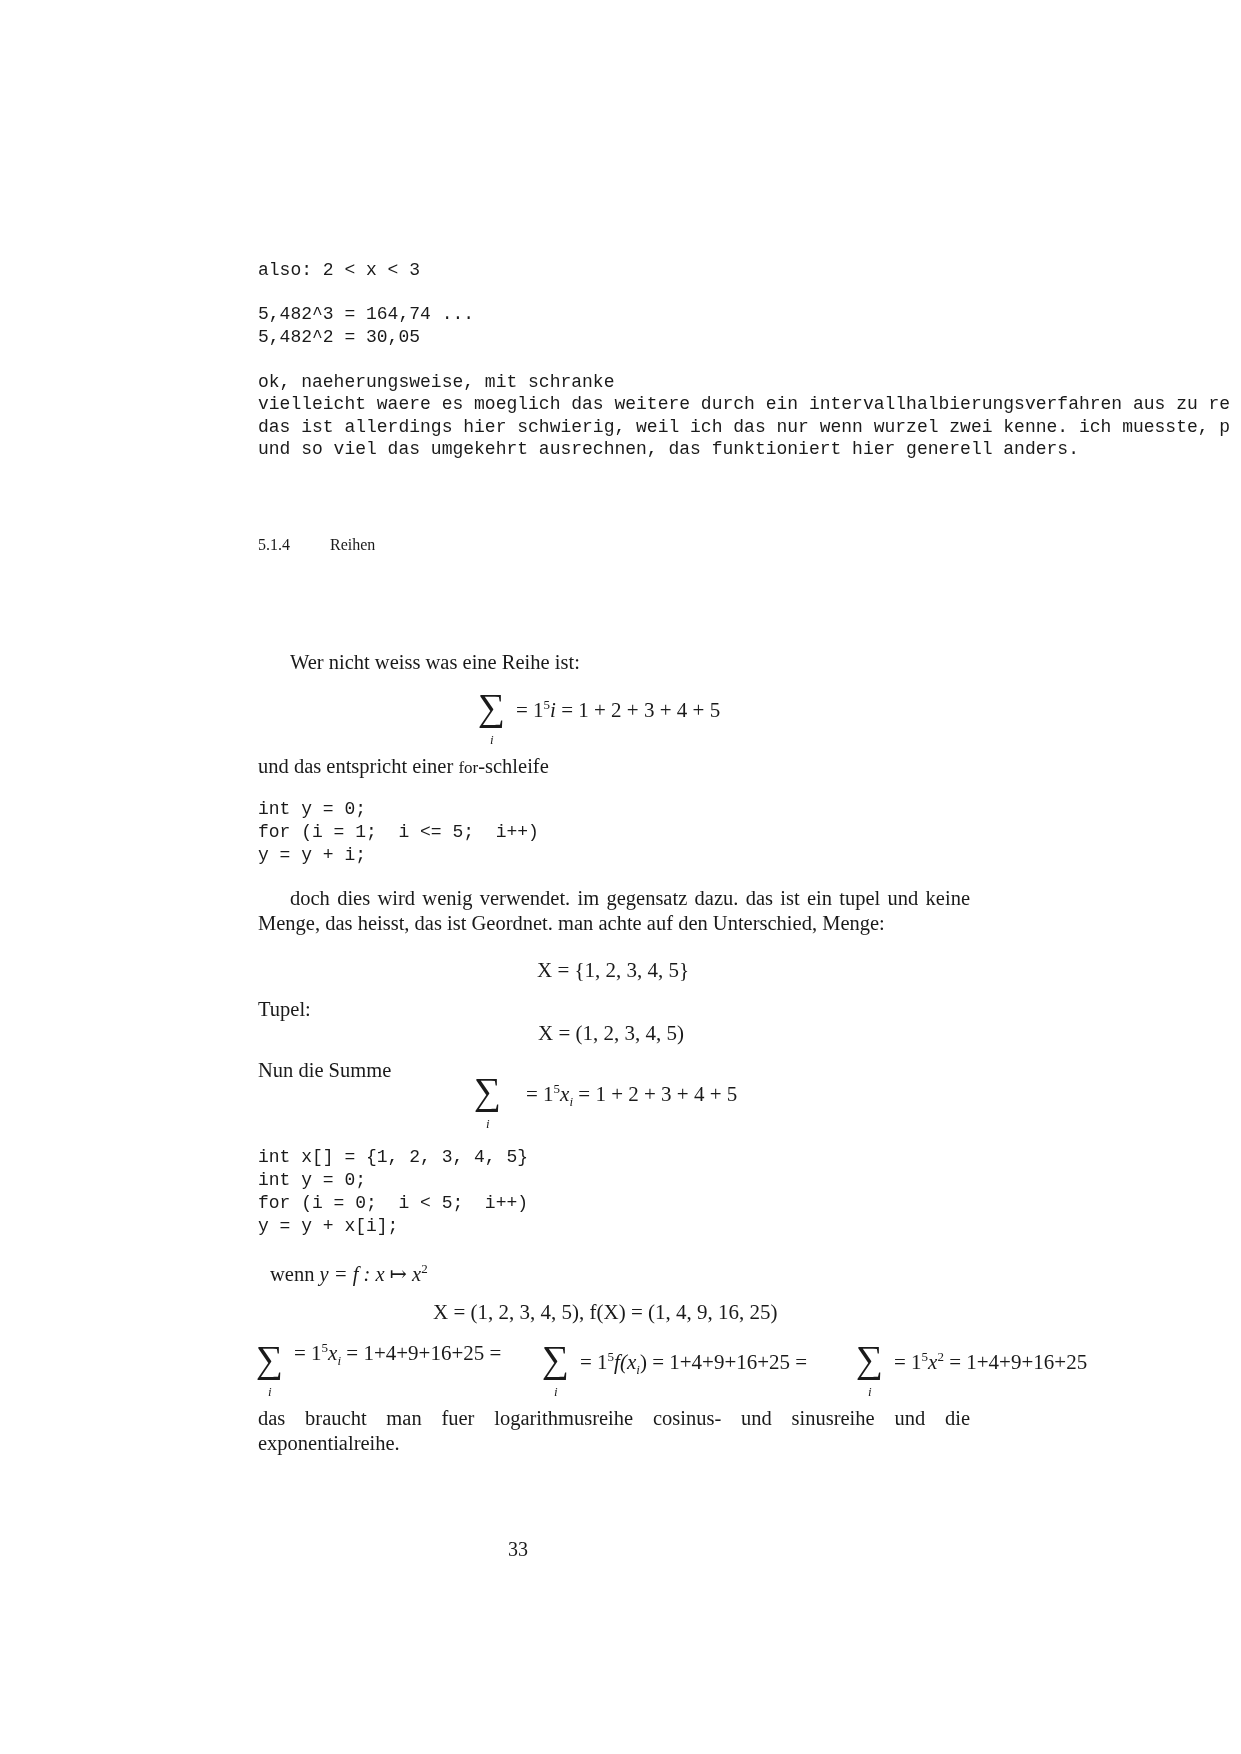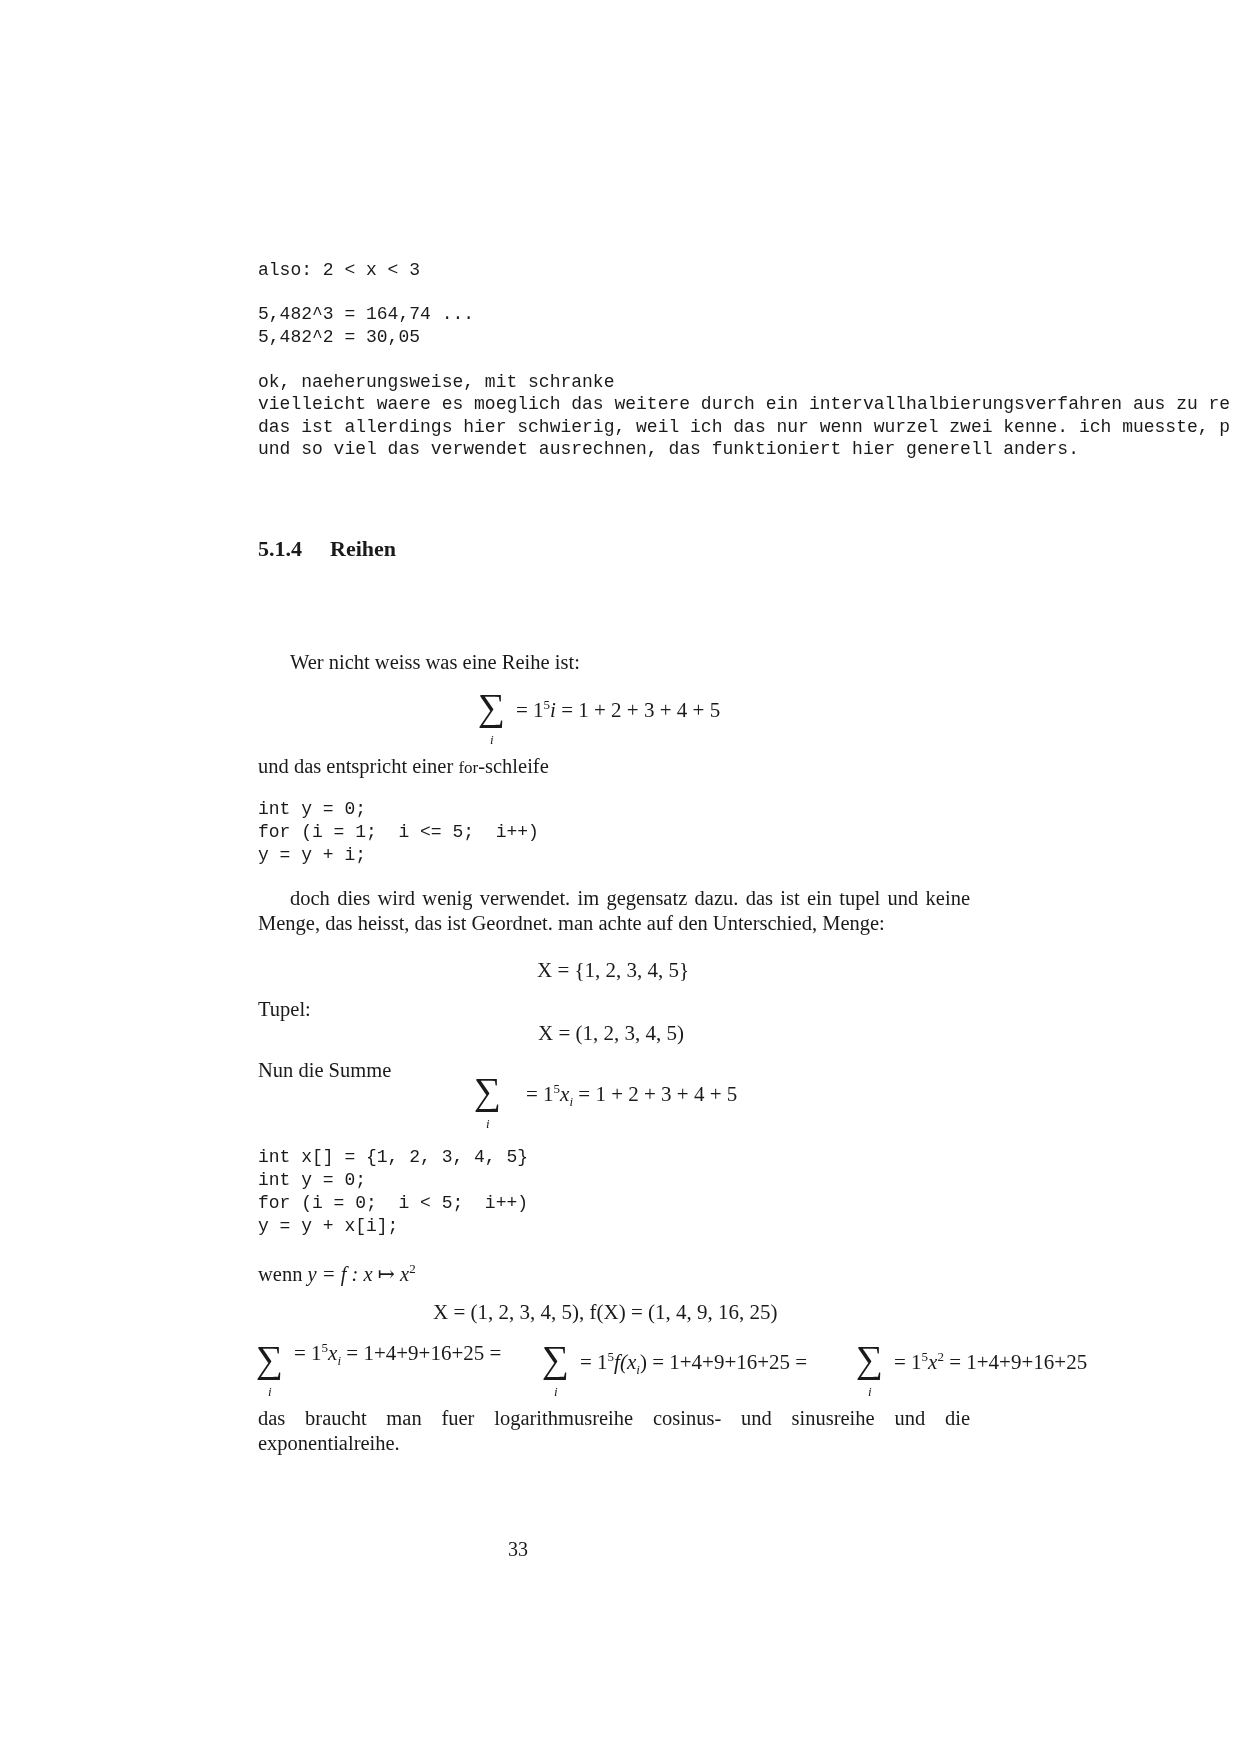--- a/index.html
+++ b/index.html
@@ -5,39 +5,39 @@
   html, body { margin: 0; padding: 0; background: #ffffff; }
   body { width: 1241px; height: 1754px; position: relative; overflow: hidden; color: #1a1a1a; }
   .page { position: absolute; left: 0; top: 0; width: 1241px; height: 1754px; }
   .mono { font-family: "Liberation Mono", "DejaVu Sans Mono", monospace; font-size: 18px; white-space: pre; position: absolute; left: 258px; line-height: 24px; }
   .serif { font-family: "Liberation Serif", "DejaVu Serif", serif; font-size: 20.5px; position: absolute; left: 258px; width: 712px; line-height: 24.6px; text-align: justify; }
   .math { font-family: "Liberation Serif", "DejaVu Serif", serif; font-size: 21px; position: absolute; white-space: nowrap; }
   .math i { font-style: italic; }
   .sum { position: absolute; white-space: nowrap; font-family: "Liberation Serif", "DejaVu Serif", serif; }
   .sigma { font-size: 38px; display: inline-block; line-height: 1; position: relative; }
   .sub { position: absolute; font-size: 13px; font-style: italic; }
-  .heading { font-family: "Liberation Serif", "DejaVu Serif", serif; font-weight: bold; font-size: 22px; position: absolute; left: 258px; }
+  .heading { font-family: "Liberation Serif", "DejaVu Serif", serif; font-weight: normal; font-size: 16px; position: absolute; left: 258px; }
   .heading .num { display: inline-block; width: 72px; }
   .indent { text-indent: 32px; }
   .code-inline { font-family: Liberation Serif, serif; font-size: 17px; }
   sup { font-size: 13px; }
   .pagenum { position: absolute; top: 1538px; left: 0; width: 1036px; text-align: center; font-family: "Liberation Serif", "DejaVu Serif", serif; font-size: 20px; }
 </style>
 </head>
 <body>
 
 <div class="page">
 
   <div class="mono" style="top:258px;">also: 2 &lt; x &lt; 3</div>
   <div class="mono" style="top:302px;">5,482^3 = 164,74 ...</div>
   <div class="mono" style="top:325px;">5,482^2 = 30,05</div>
   <div class="mono" style="top:370px;">ok, naeherungsweise, mit schranke</div>
   <div class="mono" style="top:392px;">vielleicht waere es moeglich das weitere durch ein intervallhalbierungsverfahren aus zu re</div>
   <div class="mono" style="top:415px;">das ist allerdings hier schwierig, weil ich das nur wenn wurzel zwei kenne. ich muesste, p</div>
-  <div class="mono" style="top:437px;">und so viel das verwendet ausrechnen, das funktioniert hier generell anders.</div>
+  <div class="mono" style="top:437px;">und so viel das umgekehrt ausrechnen, das funktioniert hier generell anders.</div>
 
   <div class="heading" style="top:536px;">
     <span class="num">5.1.4</span><span>Reihen</span>
   </div>
 
   <div class="serif indent" style="top:650px;">Wer nicht weiss was eine Reihe ist:</div>
 
   <div class="sum" style="left:478px; top:688px;">
     <span class="sigma">∑</span>
     <span class="sub" style="left:12px; top:44px;">i</span>
@@ -63,21 +63,21 @@
     <span class="sigma">∑</span>
     <span class="sub" style="left:12px; top:44px;">i</span>
     <span class="math" style="left:52px; top:9px;"><span>= 1</span><sup>5</sup><i>x</i><sub style="font-size:13px;font-style:italic;">i</sub><span> = 1 + 2 + 3 + 4 + 5</span></span>
   </div>
 
   <div class="mono" style="top:1145px;">int x[] = {1, 2, 3, 4, 5}</div>
   <div class="mono" style="top:1168px;">int y = 0;</div>
   <div class="mono" style="top:1191px;">for (i = 0;  i &lt; 5;  i++)</div>
   <div class="mono" style="top:1214px;">y = y + x[i];</div>
 
-  <div class="serif" style="top:1257px;"><span>wenn</span> <i>y = f : x ↦ x</i><sup>2</sup></div>
+  <div class="serif" style="top:1257px;margin-left:12px;"><span>wenn</span> <i>y = f : x ↦ x</i><sup>2</sup></div>
 
   <div class="math" style="left:433px; top:1300px;">X = (1, 2, 3, 4, 5), f(X) = (1, 4, 9, 16, 25)</div>
 
   <div class="sum" style="left:256px; top:1340px;">
     <span class="sigma" style="position:absolute; left:0;">∑</span>
     <span class="sub" style="left:12px; top:44px;">i</span>
     <span class="math" style="left:38px; top:0;text-align:center;"><span>= 1</span><sup>5</sup><i>x</i><sub style="font-size:13px;font-style:italic;">i</sub><span> = 1+4+9+16+25 =</span></span>
 
     <span class="sigma" style="position:absolute; left:286px;">∑</span>
     <span class="sub" style="left:298px; top:44px;">i</span>

